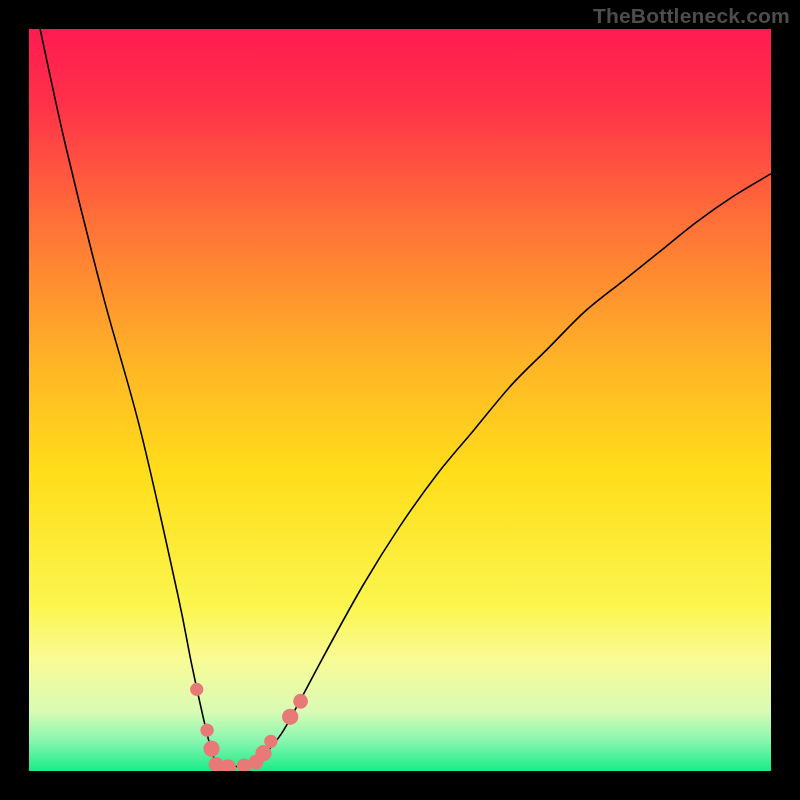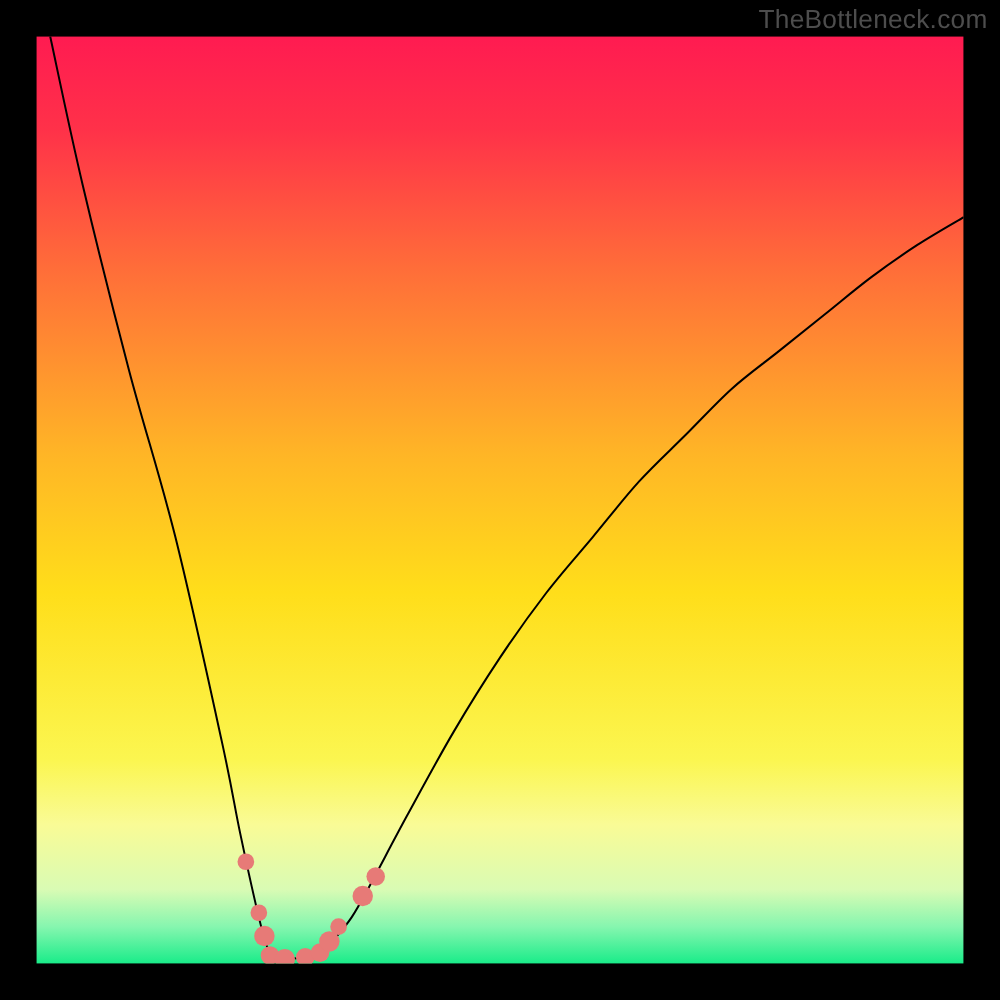--- a/index.html
+++ b/index.html
@@ -15,21 +15,21 @@
     height: 800px;
     background: #000;
     position: relative;
   }
   .watermark {
     position: absolute;
     top: 4px;
     right: 10px;
     color: #4d4d4d;
     font-size: 21px;
-    font-weight: 400;
+    font-weight: 700;
     letter-spacing: 0.2px;
     z-index: 10;
   }
   .plot {
     position: absolute;
     top: 29px;
     left: 29px;
     width: 742px;
     height: 742px;
     z-index: 1;

